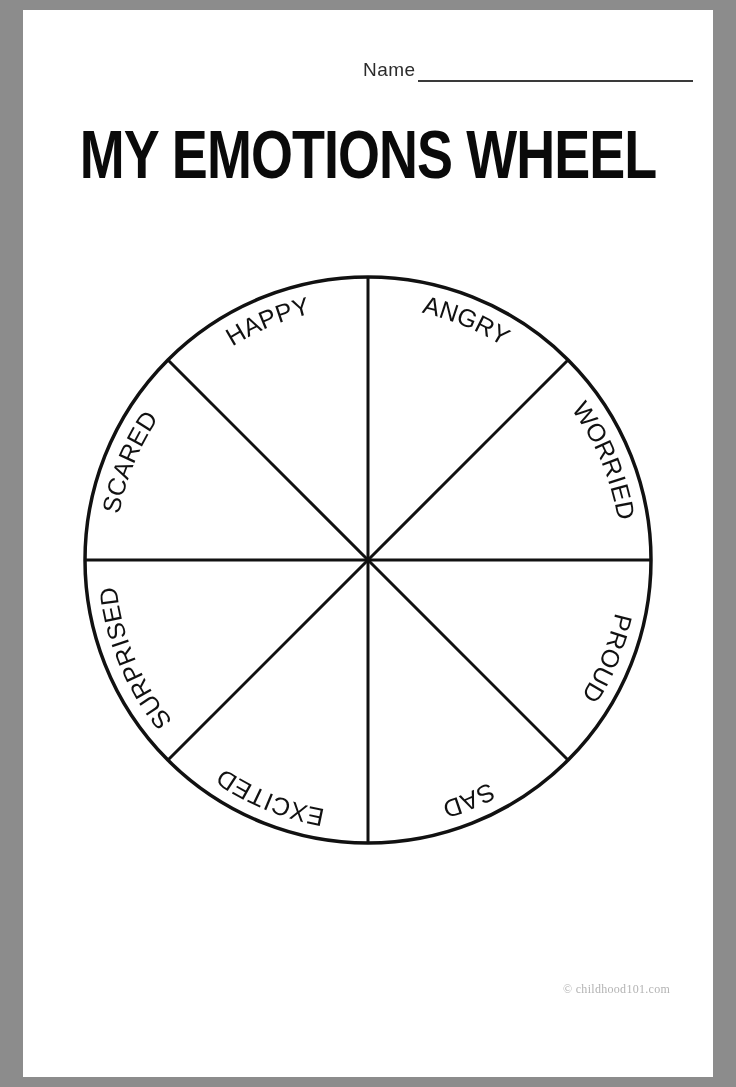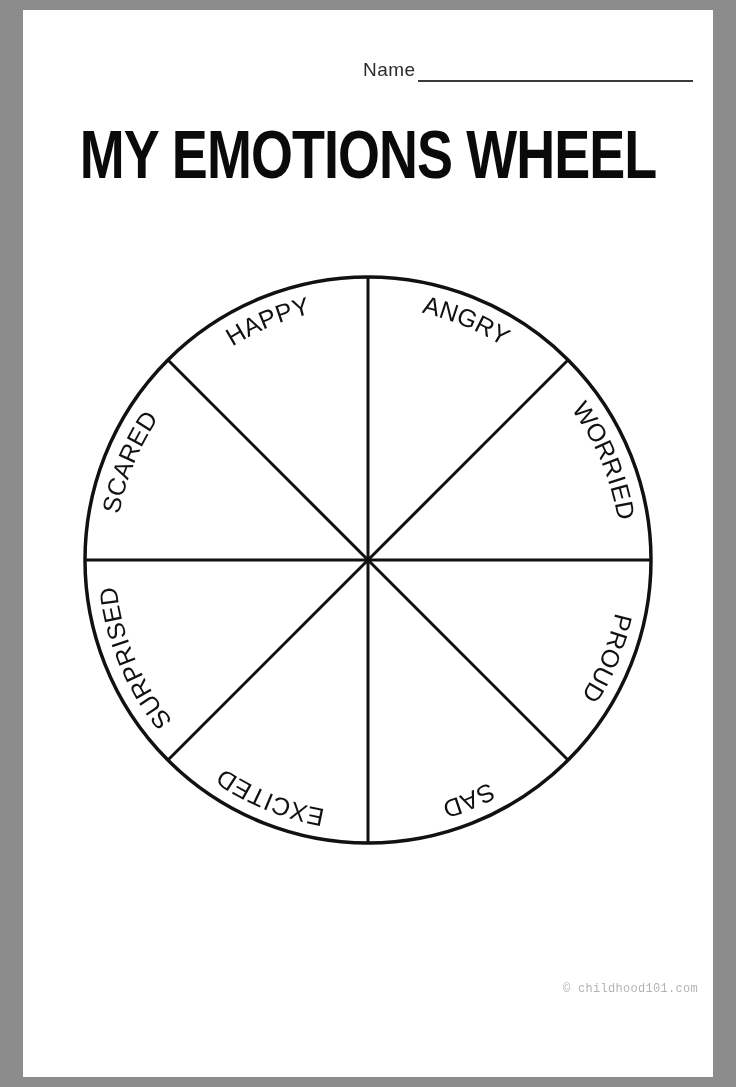--- a/index.html
+++ b/index.html
@@ -88,21 +88,21 @@
     font-size: 25px;
     letter-spacing: 2.2px;
     fill: #111111;
   }
 
   
   .credit {
     position: absolute;
     left: 540px;
     top: 972px;
-    font-family: Liberation Mono, monospace;
+    font-family: Liberation Serif, serif;
     font-size: 12px;
     color: #b3b3b3;
     letter-spacing: 0.3px;
   }
 </style>
 </head>
 <body>
 
 <div class="page-frame">
   <div class="sheet">

